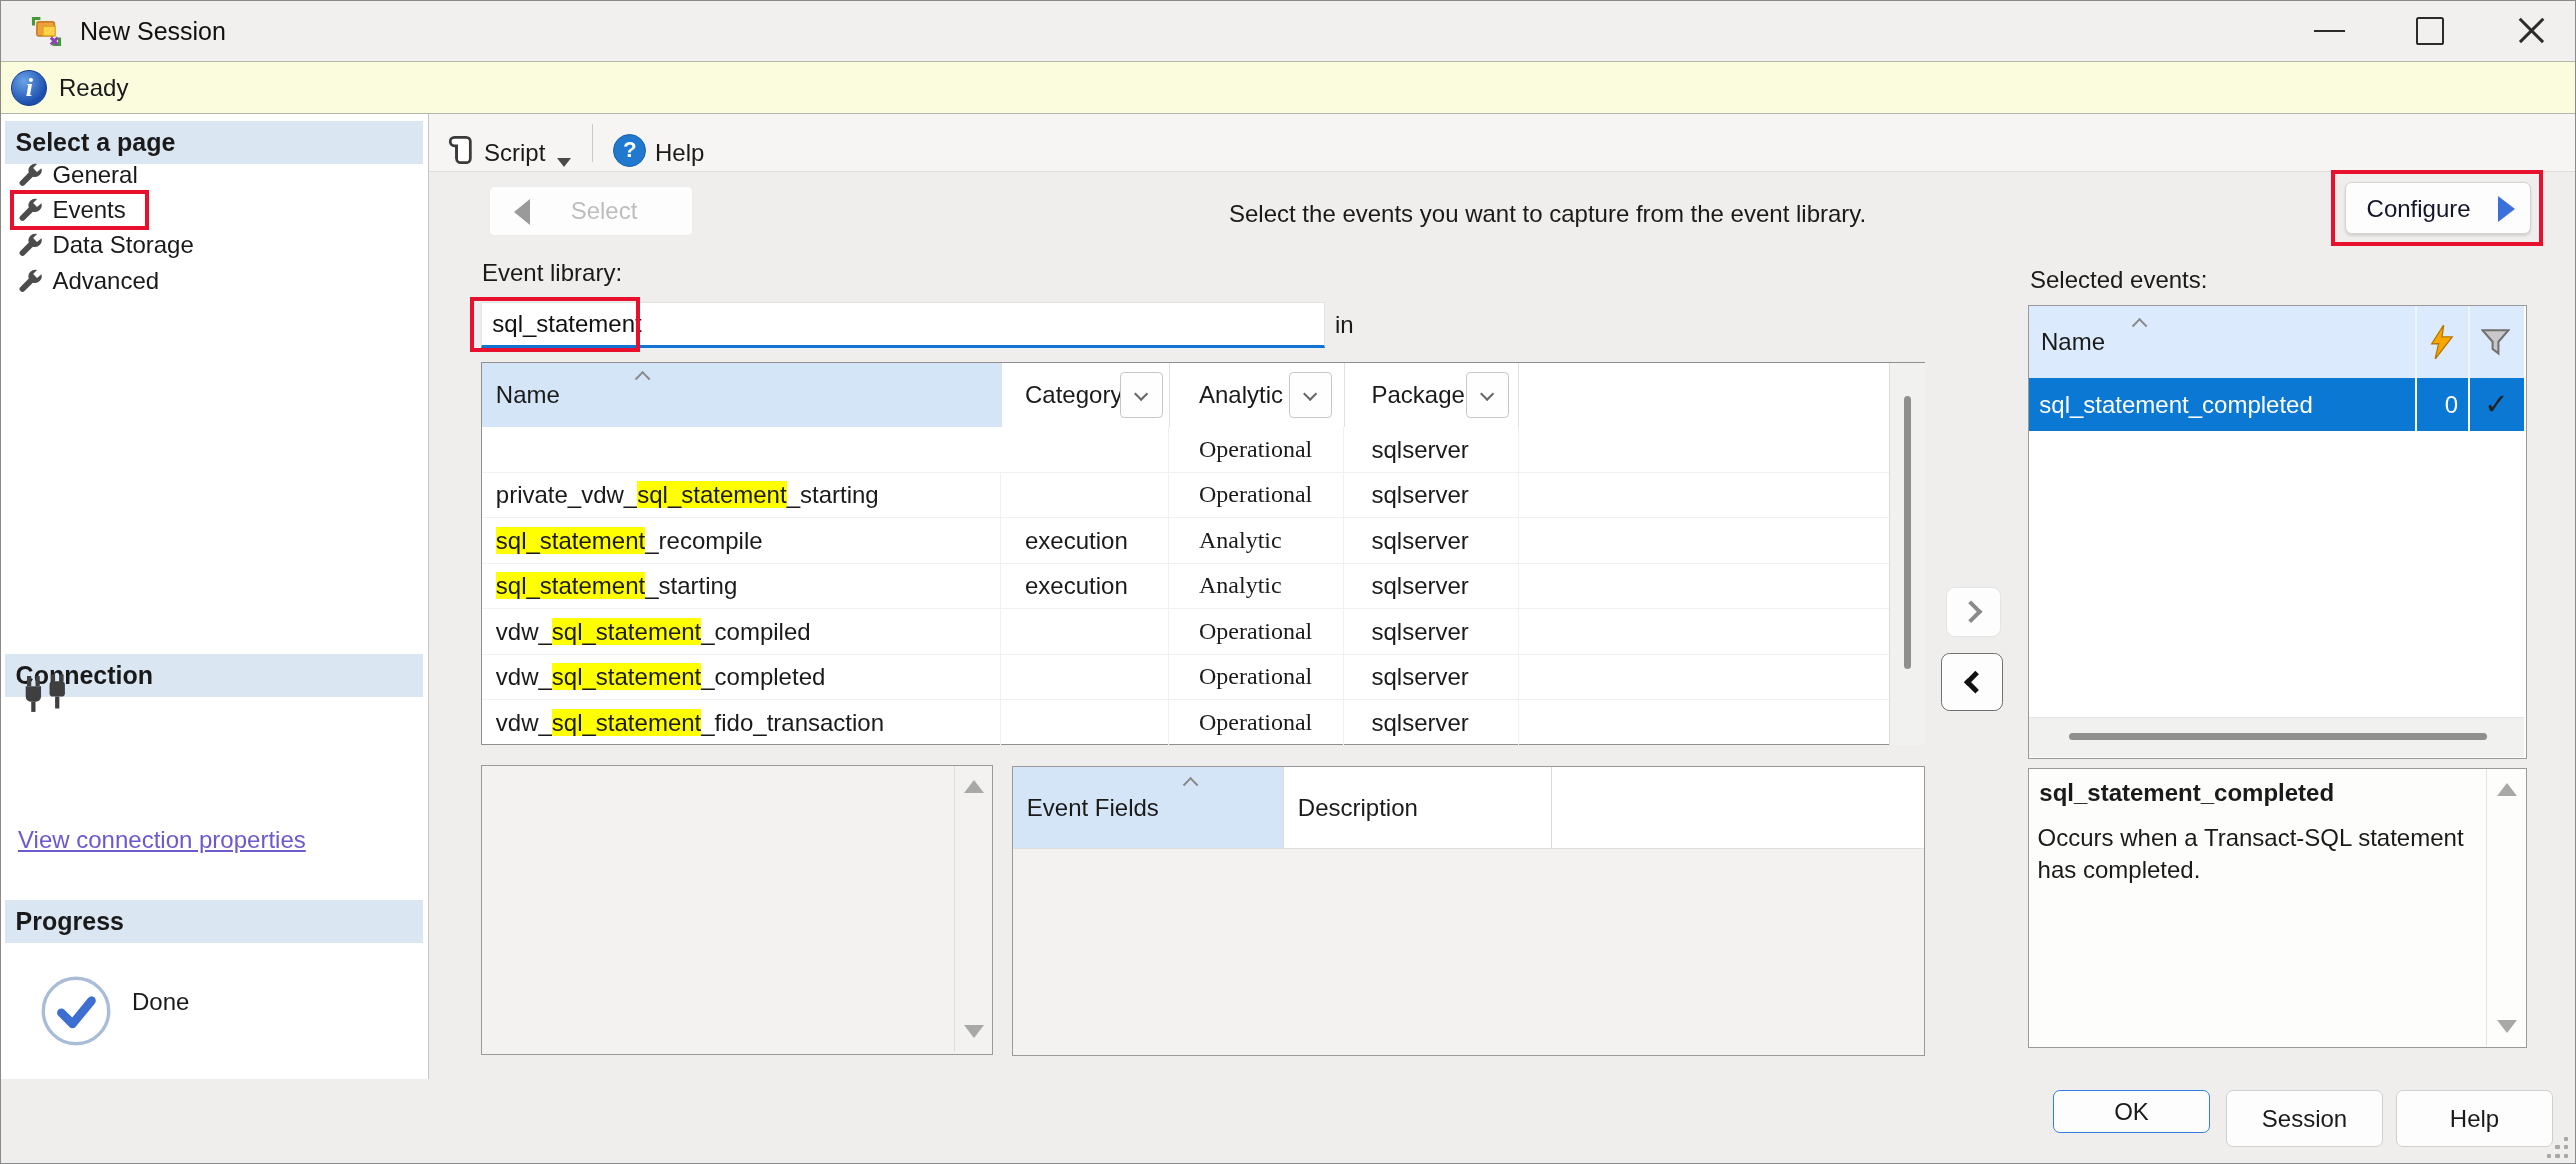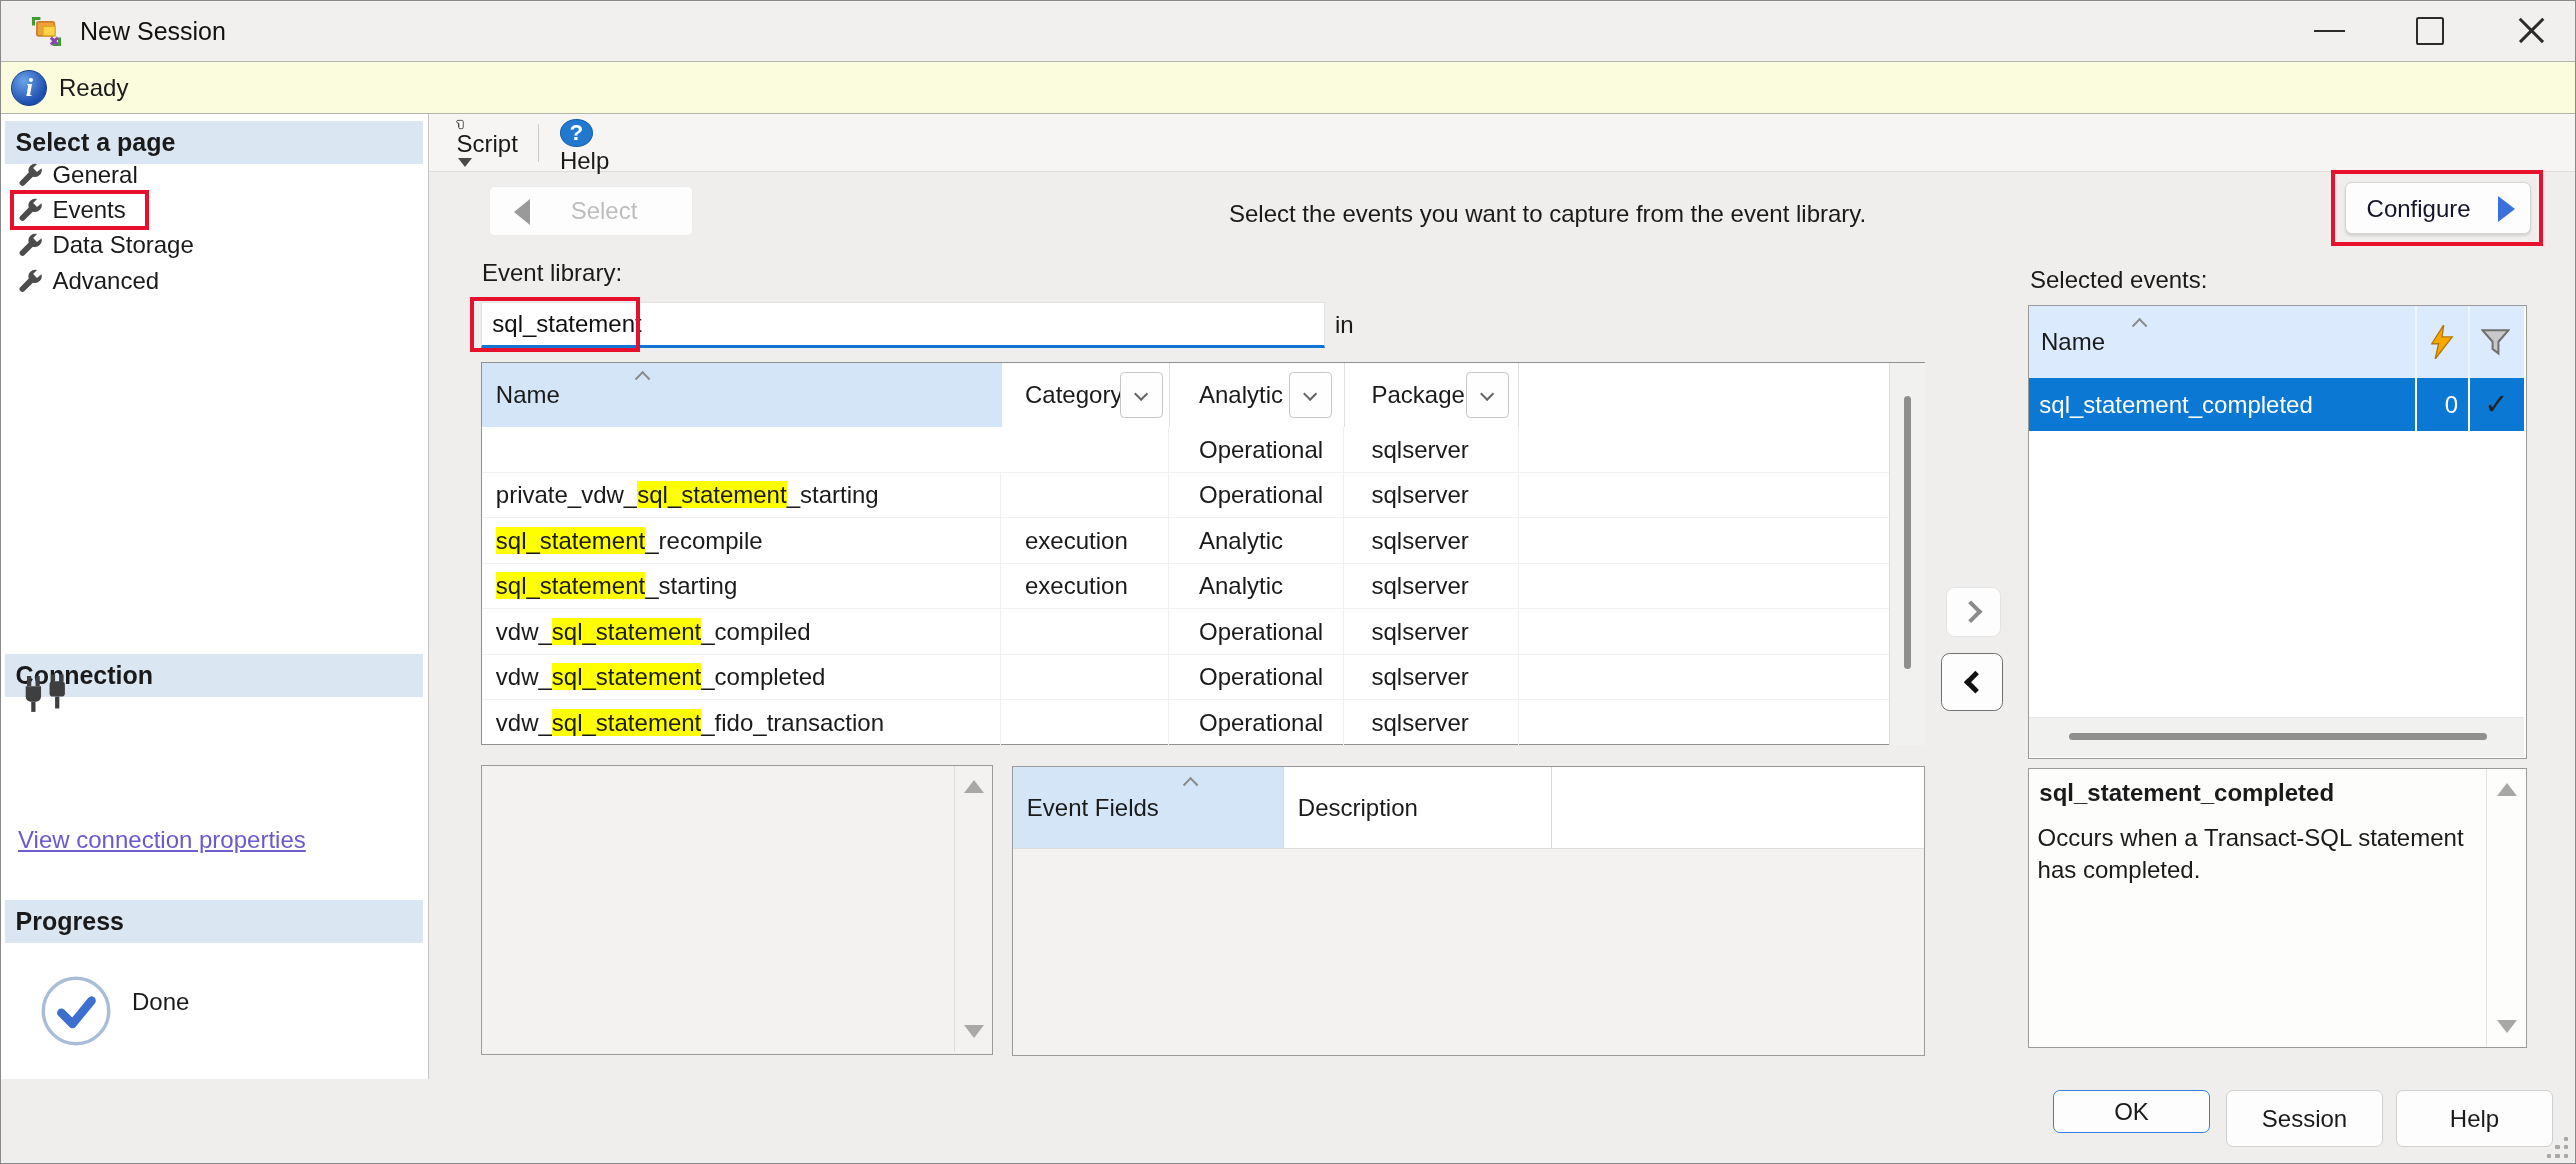--- a/index.html
+++ b/index.html
@@ -29,21 +29,21 @@
   .sect-header{position:absolute;left:4.3px;width:418px;height:43px;background:#dbe6f3;
     font-weight:bold;font-size:25px;line-height:43px;padding-left:10.3px;box-sizing:border-box;}
   .page-item{position:absolute;left:0;width:421px;height:34px;display:flex;align-items:center;}
   .page-item .wicon{margin-left:13.8px;width:29px;height:29px;flex:0 0 29px;}
   .page-item .plabel{margin-left:8.6px;}
   .redbox{position:absolute;border:4.3px solid #e8112d;box-sizing:border-box;pointer-events:none;}
   .link{color:#6a5acd;text-decoration:underline;}
   
   .toolbar{position:absolute;left:428px;top:113px;width:2148px;height:58px;background:#f6f5f3;
     border-bottom:0.9px solid #e0ded9;box-sizing:border-box;display:flex;align-items:center;}
-  .tbtn{display:flex;align-items:flex-start;height:48px;padding:0 8.6px;flex-direction:column;}
+  .tbtn{display:flex;align-items:flex-end;height:48px;padding:0 8.6px;}
   .tsep{width:0.9px;height:38px;background:#c9c9c9;margin:0 12px;}
   .caret-down{width:0;height:0;border-left:7.7px solid transparent;border-right:7.7px solid transparent;border-top:9.5px solid #4a4a4a;margin-left:12px;}
   .help-circle{width:33px;height:33px;border-radius:50%;background:#2079cf;border:1.7px solid #1660ab;box-sizing:border-box;
     color:#fff;font-weight:bold;font-size:22.4px;display:flex;align-items:center;justify-content:center;margin-right:8.6px;}
   
   .chev{display:inline-block;box-sizing:border-box;}
   .chev-down{width:13.8px;height:13.8px;border-right:2.6px solid #444;border-bottom:2.6px solid #444;transform:rotate(45deg);}
   .chev-down-sm{width:10.3px;height:10.3px;border-right:2.6px solid #666;border-bottom:2.6px solid #666;transform:rotate(45deg);}
   .chev-up-sm{width:11.2px;height:11.2px;border-right:2.6px solid #8a8a8a;border-bottom:2.6px solid #8a8a8a;transform:rotate(-135deg);}
   .tri-left{width:0;height:0;border-top:13px solid transparent;border-bottom:13px solid transparent;border-right:16.3px solid #9a9a9a;}
@@ -64,21 +64,21 @@
     border:0.9px solid #909090;box-sizing:border-box;}
   .lib-hdr-name{position:absolute;left:0;top:0;width:519px;height:64px;background:#d4e5f7;}
   .hdr-label{position:absolute;left:13.8px;top:0;line-height:64px;font-size:24px;}
   .hdrbtn{position:absolute;top:8.6px;width:43px;height:46px;background:#fefefe;border:0.9px solid #c6c6c6;
     border-radius:4.3px;box-sizing:border-box;display:flex;align-items:center;justify-content:center;}
   .vline{position:absolute;top:0;width:0.9px;height:64px;background:#e0e0e0;}
   .librow{position:absolute;left:0;width:1407px;height:46px;border-bottom:0.9px solid #f1f1f1;box-sizing:border-box;}
   .cell{position:absolute;top:0;height:46px;line-height:45px;white-space:nowrap;overflow:hidden;border-right:0.9px solid #f0f0f0;box-sizing:border-box;}
   .c-name{left:0;width:519px;padding-left:13.8px;}
   .c-cat{left:519px;width:168px;padding-left:24px;}
-  .c-chan{left:687px;width:175px;padding-left:30px;}
+  .c-chan{left:687px;width:175px;padding-left:30px;font-family:Liberation Serif, serif;}
   .c-pkg{left:862px;width:175px;padding-left:27.5px;}
   .hl{background:#ffff00;}
   .vscroll-track{position:absolute;background:#f1f1f0;border-left:0.9px solid #dcdcdc;box-sizing:border-box;}
   .thumb-v{position:absolute;width:7.7px;background:#8f8f8f;border-radius:4.3px;}
   .thumb-h{position:absolute;height:7.7px;background:#8f8f8f;border-radius:4.3px;}
   
   .selpanel{position:absolute;left:2027px;top:304px;width:499px;height:454px;background:#fff;
     border:1.7px solid #9a9a9a;box-sizing:border-box;}
   .sel-hdr{position:absolute;left:0;top:0;width:495px;height:72px;background:#dbeafc;}
   .sel-row{position:absolute;left:0;top:72px;width:495px;height:53px;background:#0b78d4;color:#fff;}

